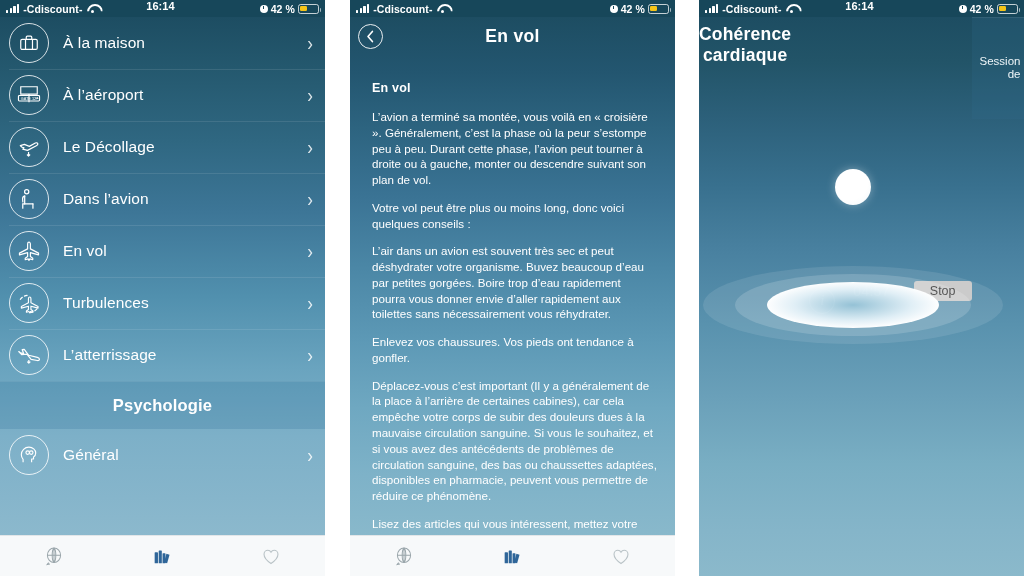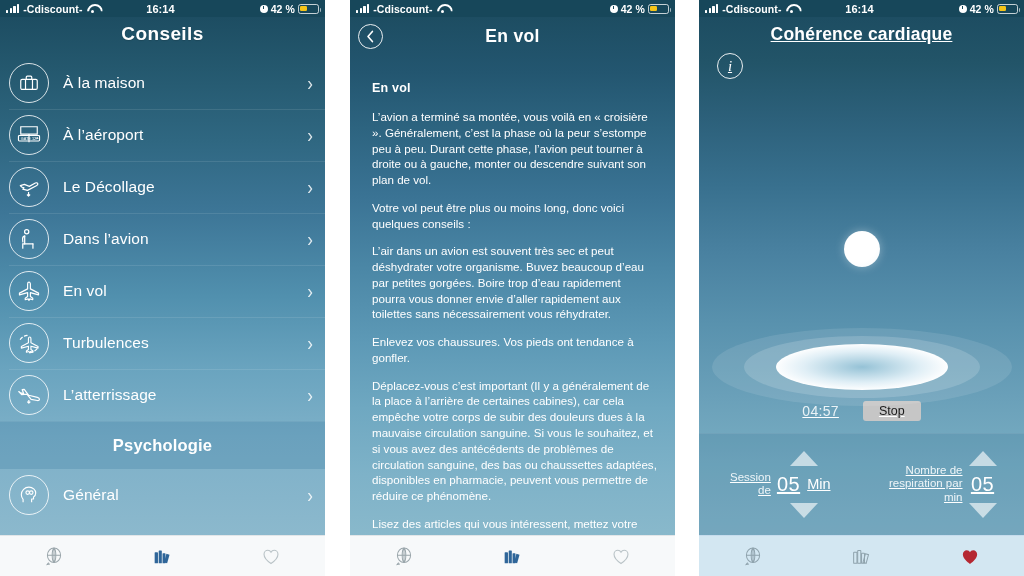--- a/index.html
+++ b/index.html
@@ -28,21 +28,20 @@
   .p2 { width: 325px; }
   .gap2 { width: 24px; height: 576px; background:#fff; }
   .p3 { width: 325px; }
 
   
   .statusbar {
     position: relative;
     height: 17px;
     background: #17475a;
     display: flex;
-    align-items: center;
     font-size: 10.5px;
     font-weight: bold;
     color: #ffffff;
     padding: 0 6px;
     letter-spacing: .1px;
   }
   .sb-left { display: flex; align-items: center; gap: 4px; }
   .bars { display: flex; align-items: flex-end; gap: 1.2px; height: 9px; }
   .bars i { display:block; width: 2.4px; background:#fff; border-radius:.5px; }
   .bars i:nth-child(1){height:3.5px}
@@ -187,25 +186,24 @@
   .article p {
     font-size: 11.6px;
     line-height: 1.36;
     margin-bottom: 12px;
     letter-spacing: 0;
     color: #ffffff;
   }
 
   
   .p3body {
-    position:relative; height:559px; display:flex; flex-direction:column;
+    position:relative; height:559px; display:flex; flex-direction:row;
     background: linear-gradient(180deg,
       #1d4d62 0%, #225468 8%, #2c607a 18%, #38708e 30%,
       #4981a0 42%, #5992ae 55%, #6aa0b9 68%, #79aec3 80%, #85b5c9 92%, #8bb9cb 100%);
-    text-decoration: underline;
   }
   .p3-title {
     text-align:center; font-size:17.5px; font-weight:bold;
     padding-top: 7px; letter-spacing:.2px;
   }
   .p3-hdr-row {
     display:flex; align-items:center; justify-content:space-between;
     padding: 8px 18px 0 18px;
   }
   .info-btn {
@@ -296,21 +294,20 @@
       <div class="sb-right">
         <span class="alarm"></span>
         <span class="battpct">42 %</span>
         <span class="batt">
             <span></span>
           </span>
       </div>
     </div>
 
     <div class="p1body">
-      <div class="p1-title">Conseils</div>
 
       <div class="list">
 
         <div class="row">
           <span class="ic">
             <svg width="22" height="22" viewBox="0 0 24 24" fill="none" stroke="#fff" stroke-width="1.3">
               <rect x="3" y="8" width="18" height="11" rx="1.6"></rect>
               <path d="M9 8V5.6c0-.6.5-1.1 1.1-1.1h3.8c.6 0 1.1.5 1.1 1.1V8"></path>
               <path d="M8.2 8v11M15.8 8v11"></path>
             </svg>

